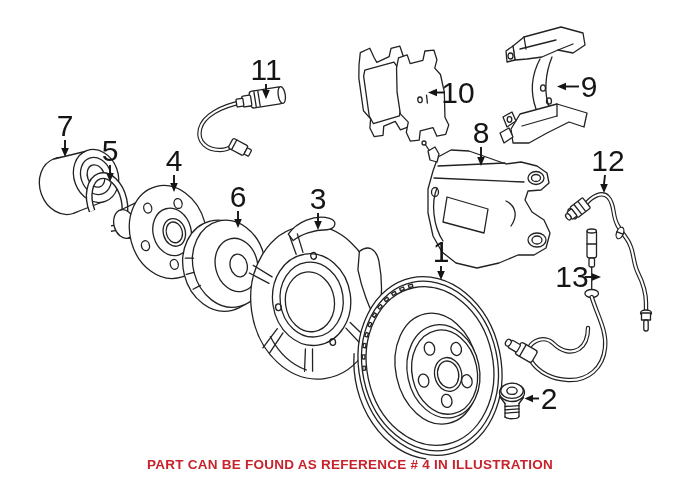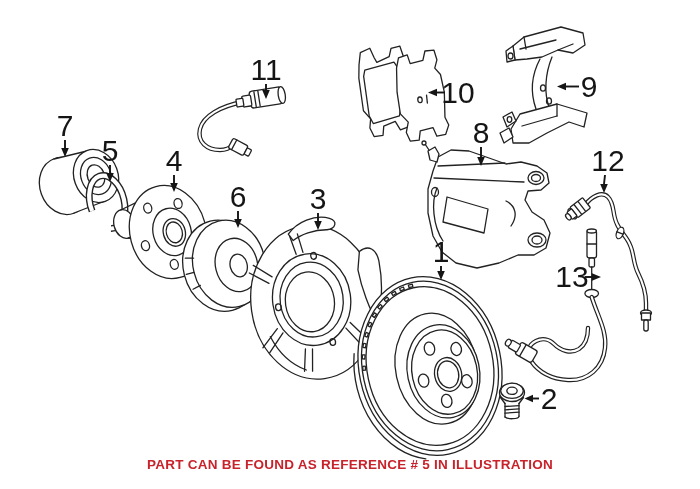--- a/index.html
+++ b/index.html
@@ -293,14 +293,14 @@
     <line class="shaft" x1="605" y1="175" x2="604" y2="184"></line>
     <polygon class="head" points="600.2,184 607.8,184 604,193"></polygon>
   </g>
   <g>
     <text class="num" x="572" y="287">13</text>
     <line class="shaft" x1="585" y1="277" x2="592" y2="277"></line>
     <polygon class="head" points="592,273.2 592,280.8 601,277"></polygon>
   </g>
 </svg>
 
-<div class="caption">PART CAN BE FOUND AS REFERENCE # 5 IN ILLUSTRATION</div>
+<div class="caption">PART CAN BE FOUND AS REFERENCE # 4 IN ILLUSTRATION</div>
 </div>
 
 </body></html>

